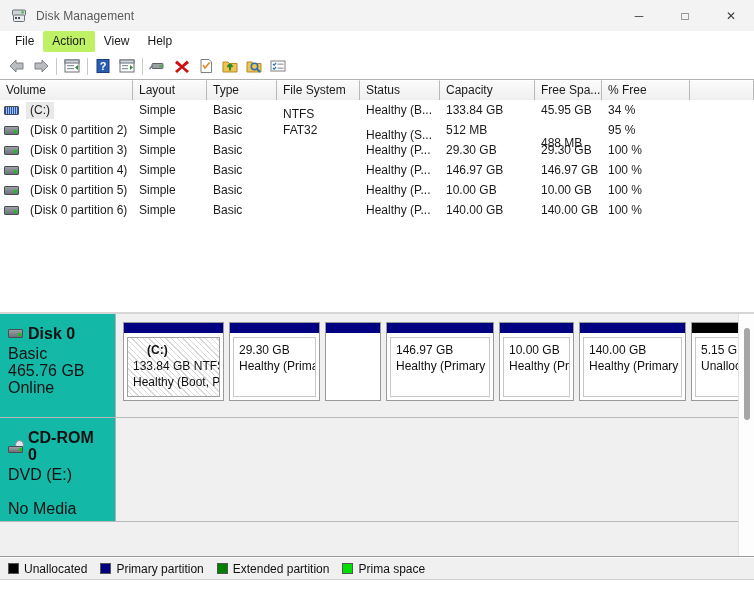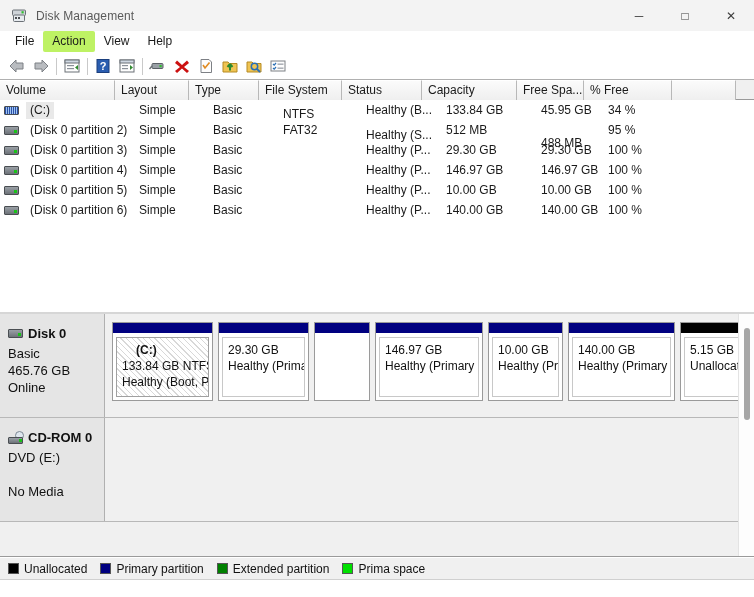--- a/index.html
+++ b/index.html
@@ -178,26 +178,26 @@
     left: 0; top: 0; right: 16px; bottom: 0;
     overflow: hidden;
   }
   .disk-row {
     display: flex;
     border-bottom: 1px solid #b8b8b8;
     background: #ffffff;
     height: 104px;
   }
   .disk-info {
-    width: 105px;
-    flex: 0 0 auto;
-    background: #e5e5e5;
+    width: 116px;
+    flex: 0 0 auto;
+    background: #14b8a6;
     border-right: 1px solid #b0b0b0;
     padding: 11px 8px 0 8px;
-    font-size: 13px;
+    font-size: 16px;
     color: #111;
     line-height: 17px;
   }
   .disk-info .dtitle {
     font-weight: bold;
     display: flex; align-items: center;
     margin-bottom: 3px;
   }
   .disk-info .dtitle .drive-ico { margin-right: 5px; }
   .cd-ico {
@@ -421,21 +421,21 @@
         <path d="M4 6 L5.2 7.2 L7 5" stroke="#2a6fb5" stroke-width="1.2" fill="none"></path>
         <path d="M4 10 L5.2 11.2 L7 9" stroke="#2a6fb5" stroke-width="1.2" fill="none"></path>
         <rect x="8.5" y="5.6" width="6" height="1.1" fill="#8a9099"></rect>
         <rect x="8.5" y="9.6" width="6" height="1.1" fill="#8a9099"></rect>
       </svg>
     </div>
   </div>
 
   <div class="vol-pane">
     <div class="vol-header" id="vol-header">
-        <div class="vh" style="width: 115px;">Volume</div>
+        <div class="vh" style="width: 133px;">Volume</div>
         <div class="vh" style="width: 74px;">Layout</div>
         <div class="vh" style="width: 70px;">Type</div>
         <div class="vh" style="width: 83px;">File System</div>
         <div class="vh" style="width: 80px;">Status</div>
         <div class="vh" style="width: 95px;">Capacity</div>
         <div class="vh" style="width: 67px;">Free Spa...</div>
         <div class="vh" style="width: 88px;">% Free</div>
         <div class="vh" style="width: 64px;"></div>
       </div>
     <div class="vol-rows" id="vol-rows">

